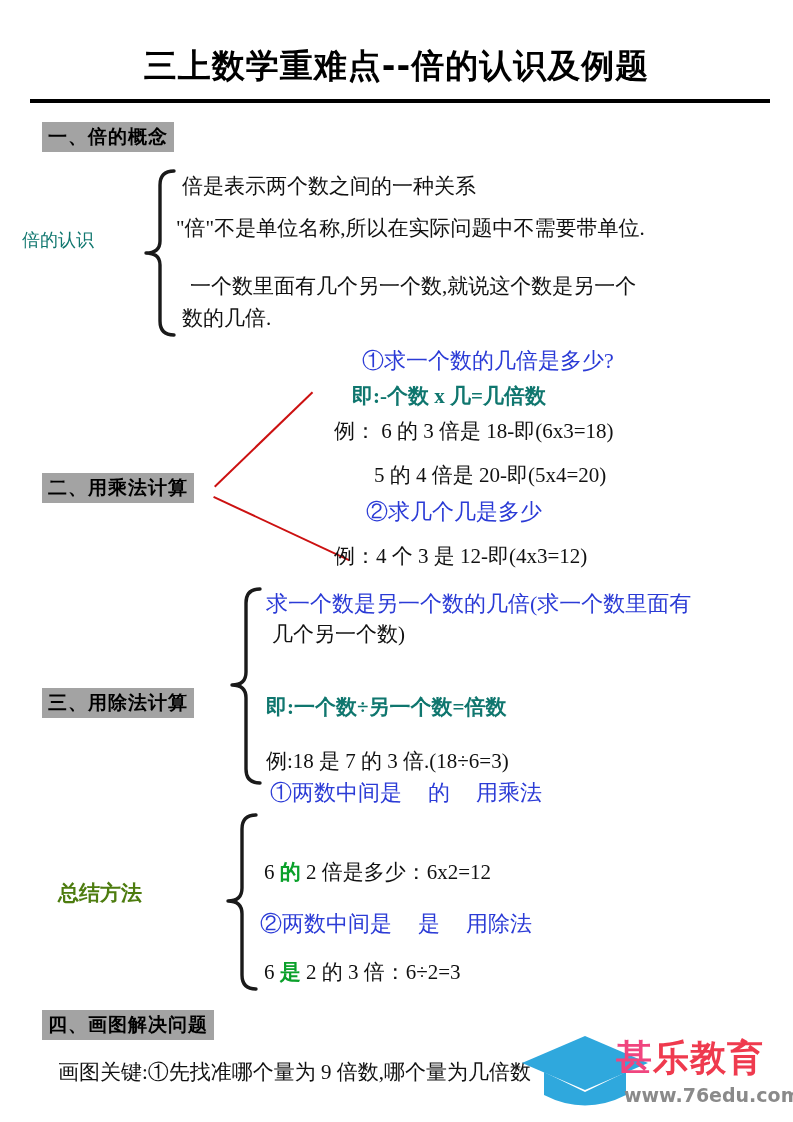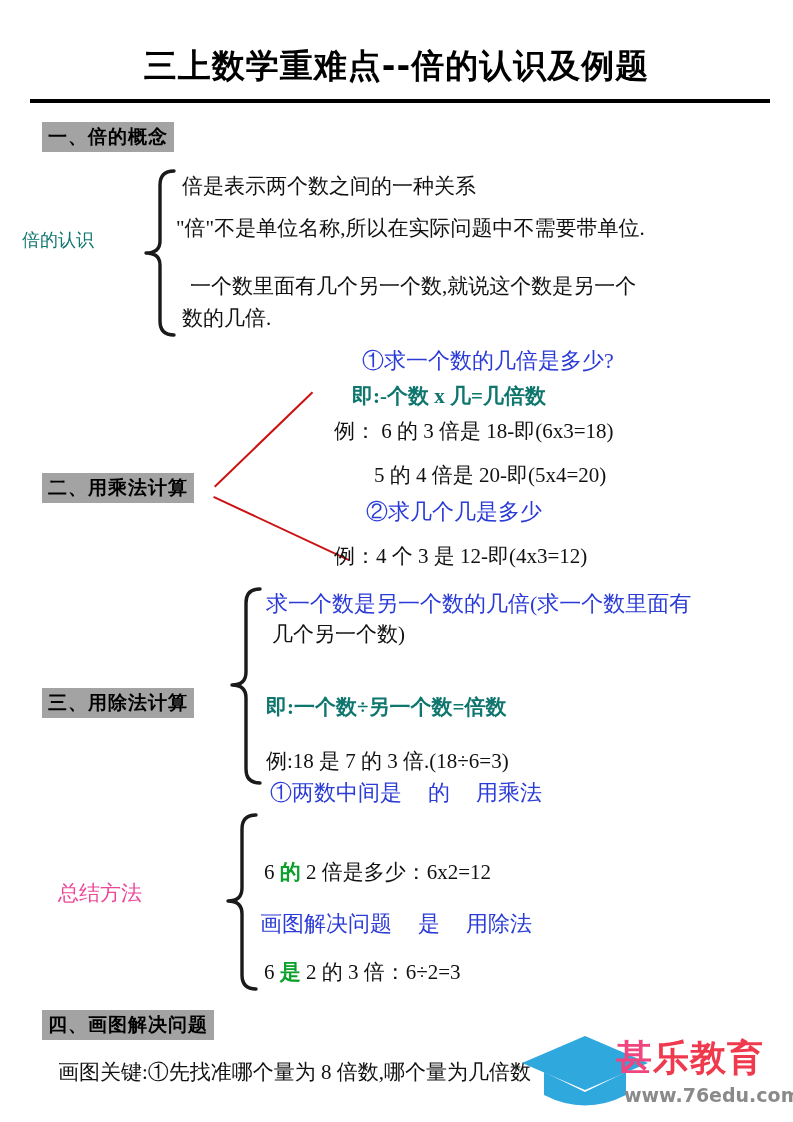--- a/index.html
+++ b/index.html
@@ -79,22 +79,22 @@
 
   
   .leftlabel {
     position: absolute;
     white-space: nowrap;
     font-size: 18px;
     font-family: "Liberation Serif", "DejaVu Serif", serif;
     color: #0f766e;
   }
   .leftlabel.bold-red {
-    color: #ec4899;
-    font-weight: normal;
+    color: #4d7c0f;
+    font-weight: bold;
     font-family: "DejaVu Sans", "Liberation Sans", sans-serif;
     font-size: 21px;
   }
 
   
   .brace {
     position: absolute;
     overflow: visible;
   }
 
@@ -196,29 +196,29 @@
 
   <div class="tx blue" style="left:260px; top:781px; font-size:22px;margin-left:10px;">
     <span>①两数中间是</span><span style="display:inline-block;width:26px;"></span><span>的</span><span style="display:inline-block;width:26px;"></span><span>用乘法</span>
   </div>
 
   <div class="tx" style="left:264px; top:860px;">
     <span>6 </span><span class="green" style="font-weight:bold;">的</span><span> 2 倍是多少：6x2=12</span>
   </div>
 
   <div class="tx blue" style="left:260px; top:912px; font-size:22px;">
-    <span>画图解决问题</span><span style="display:inline-block;width:26px;"></span><span>是</span><span style="display:inline-block;width:26px;"></span><span>用除法</span>
+    <span>②两数中间是</span><span style="display:inline-block;width:26px;"></span><span>是</span><span style="display:inline-block;width:26px;"></span><span>用除法</span>
   </div>
 
   <div class="tx" style="left:264px; top:960px;">
     <span>6 </span><span class="green" style="font-weight:bold;">是</span><span> 2 的 3 倍：6÷2=3</span>
   </div>
 
   <div class="greenhdr" id="hdr-4">四、画图解决问题</div>
-  <div class="tx" style="left:58px; top:1060px;">画图关键:①先找准哪个量为 8 倍数,哪个量为几倍数</div>
+  <div class="tx" style="left:58px; top:1060px;">画图关键:①先找准哪个量为 9 倍数,哪个量为几倍数</div>
 
   <div class="watermark">
     <svg class="wm-cap" width="130" height="86" viewBox="0 0 130 86">
       <polygon points="65,4 128,31 65,58 2,31" fill="#2fa8dd"></polygon>
       <path d="M24 40 L24 63 Q65 84 106 63 L106 40 L65 60 Z" fill="#2fa8dd"></path>
     </svg>
     <div class="wm-text">
       <span>甚</span><span class="hot">乐教育</span>
     </div>
     <div class="wm-url">www.76edu.com</div>

